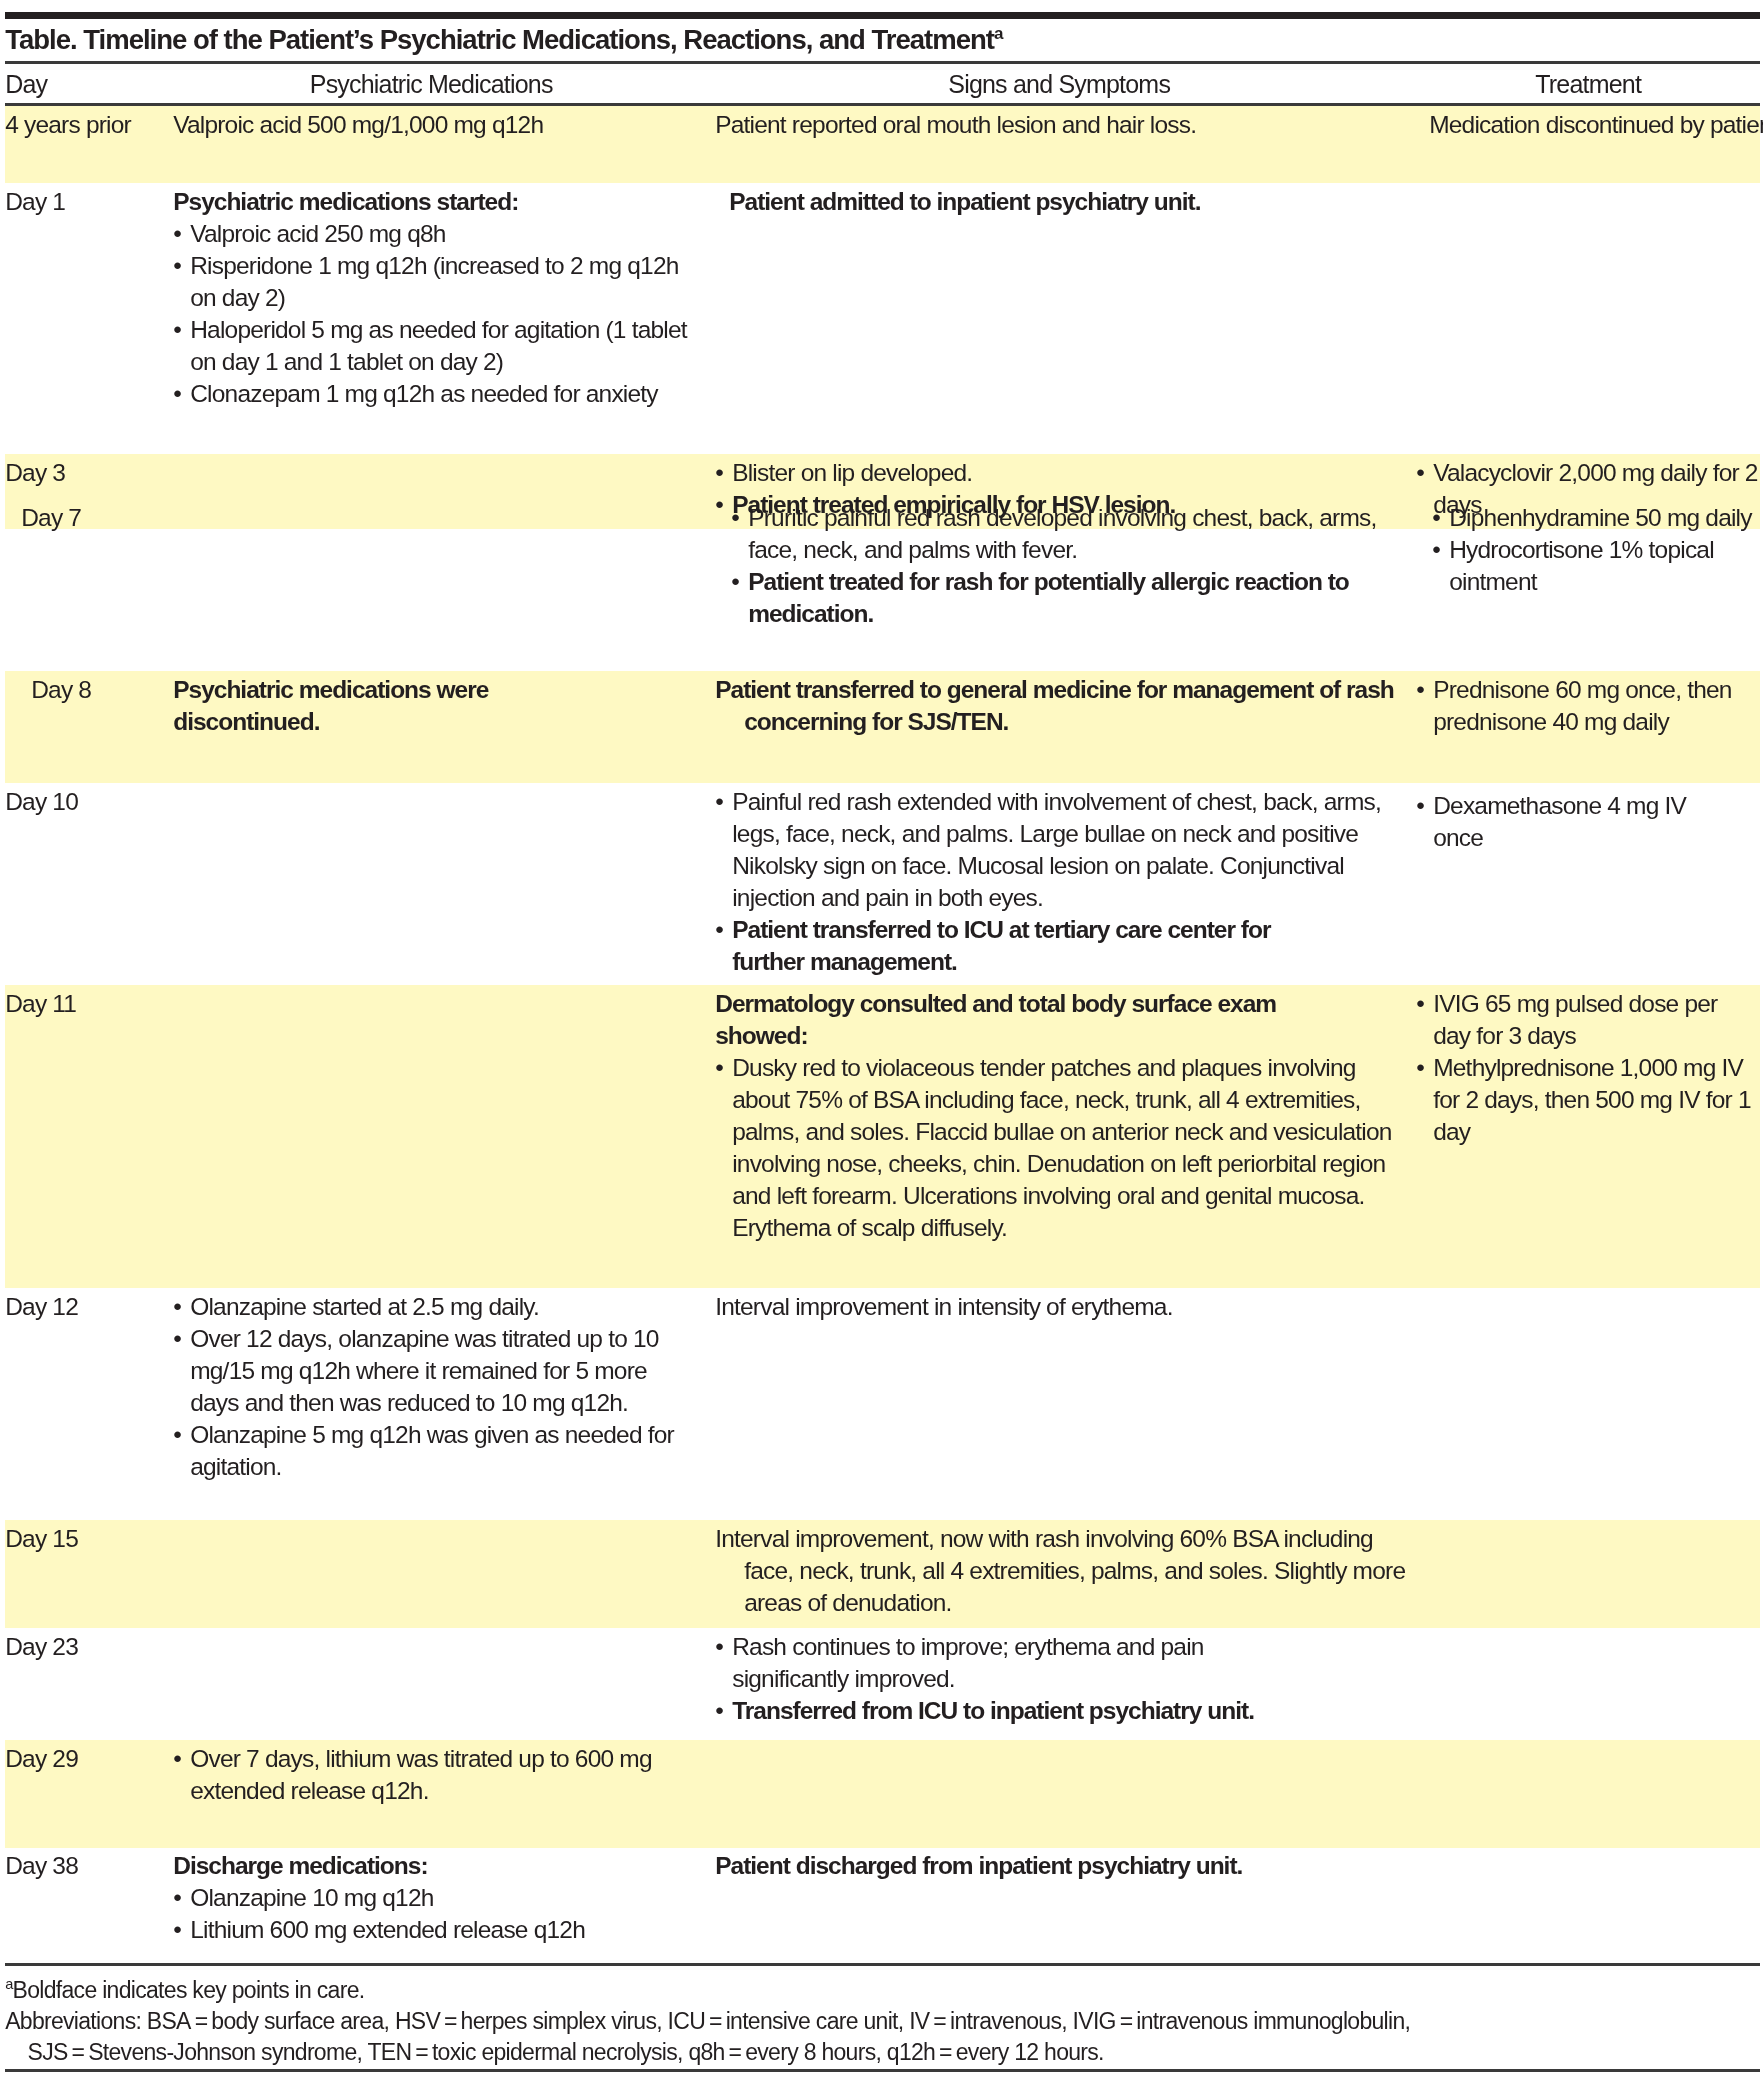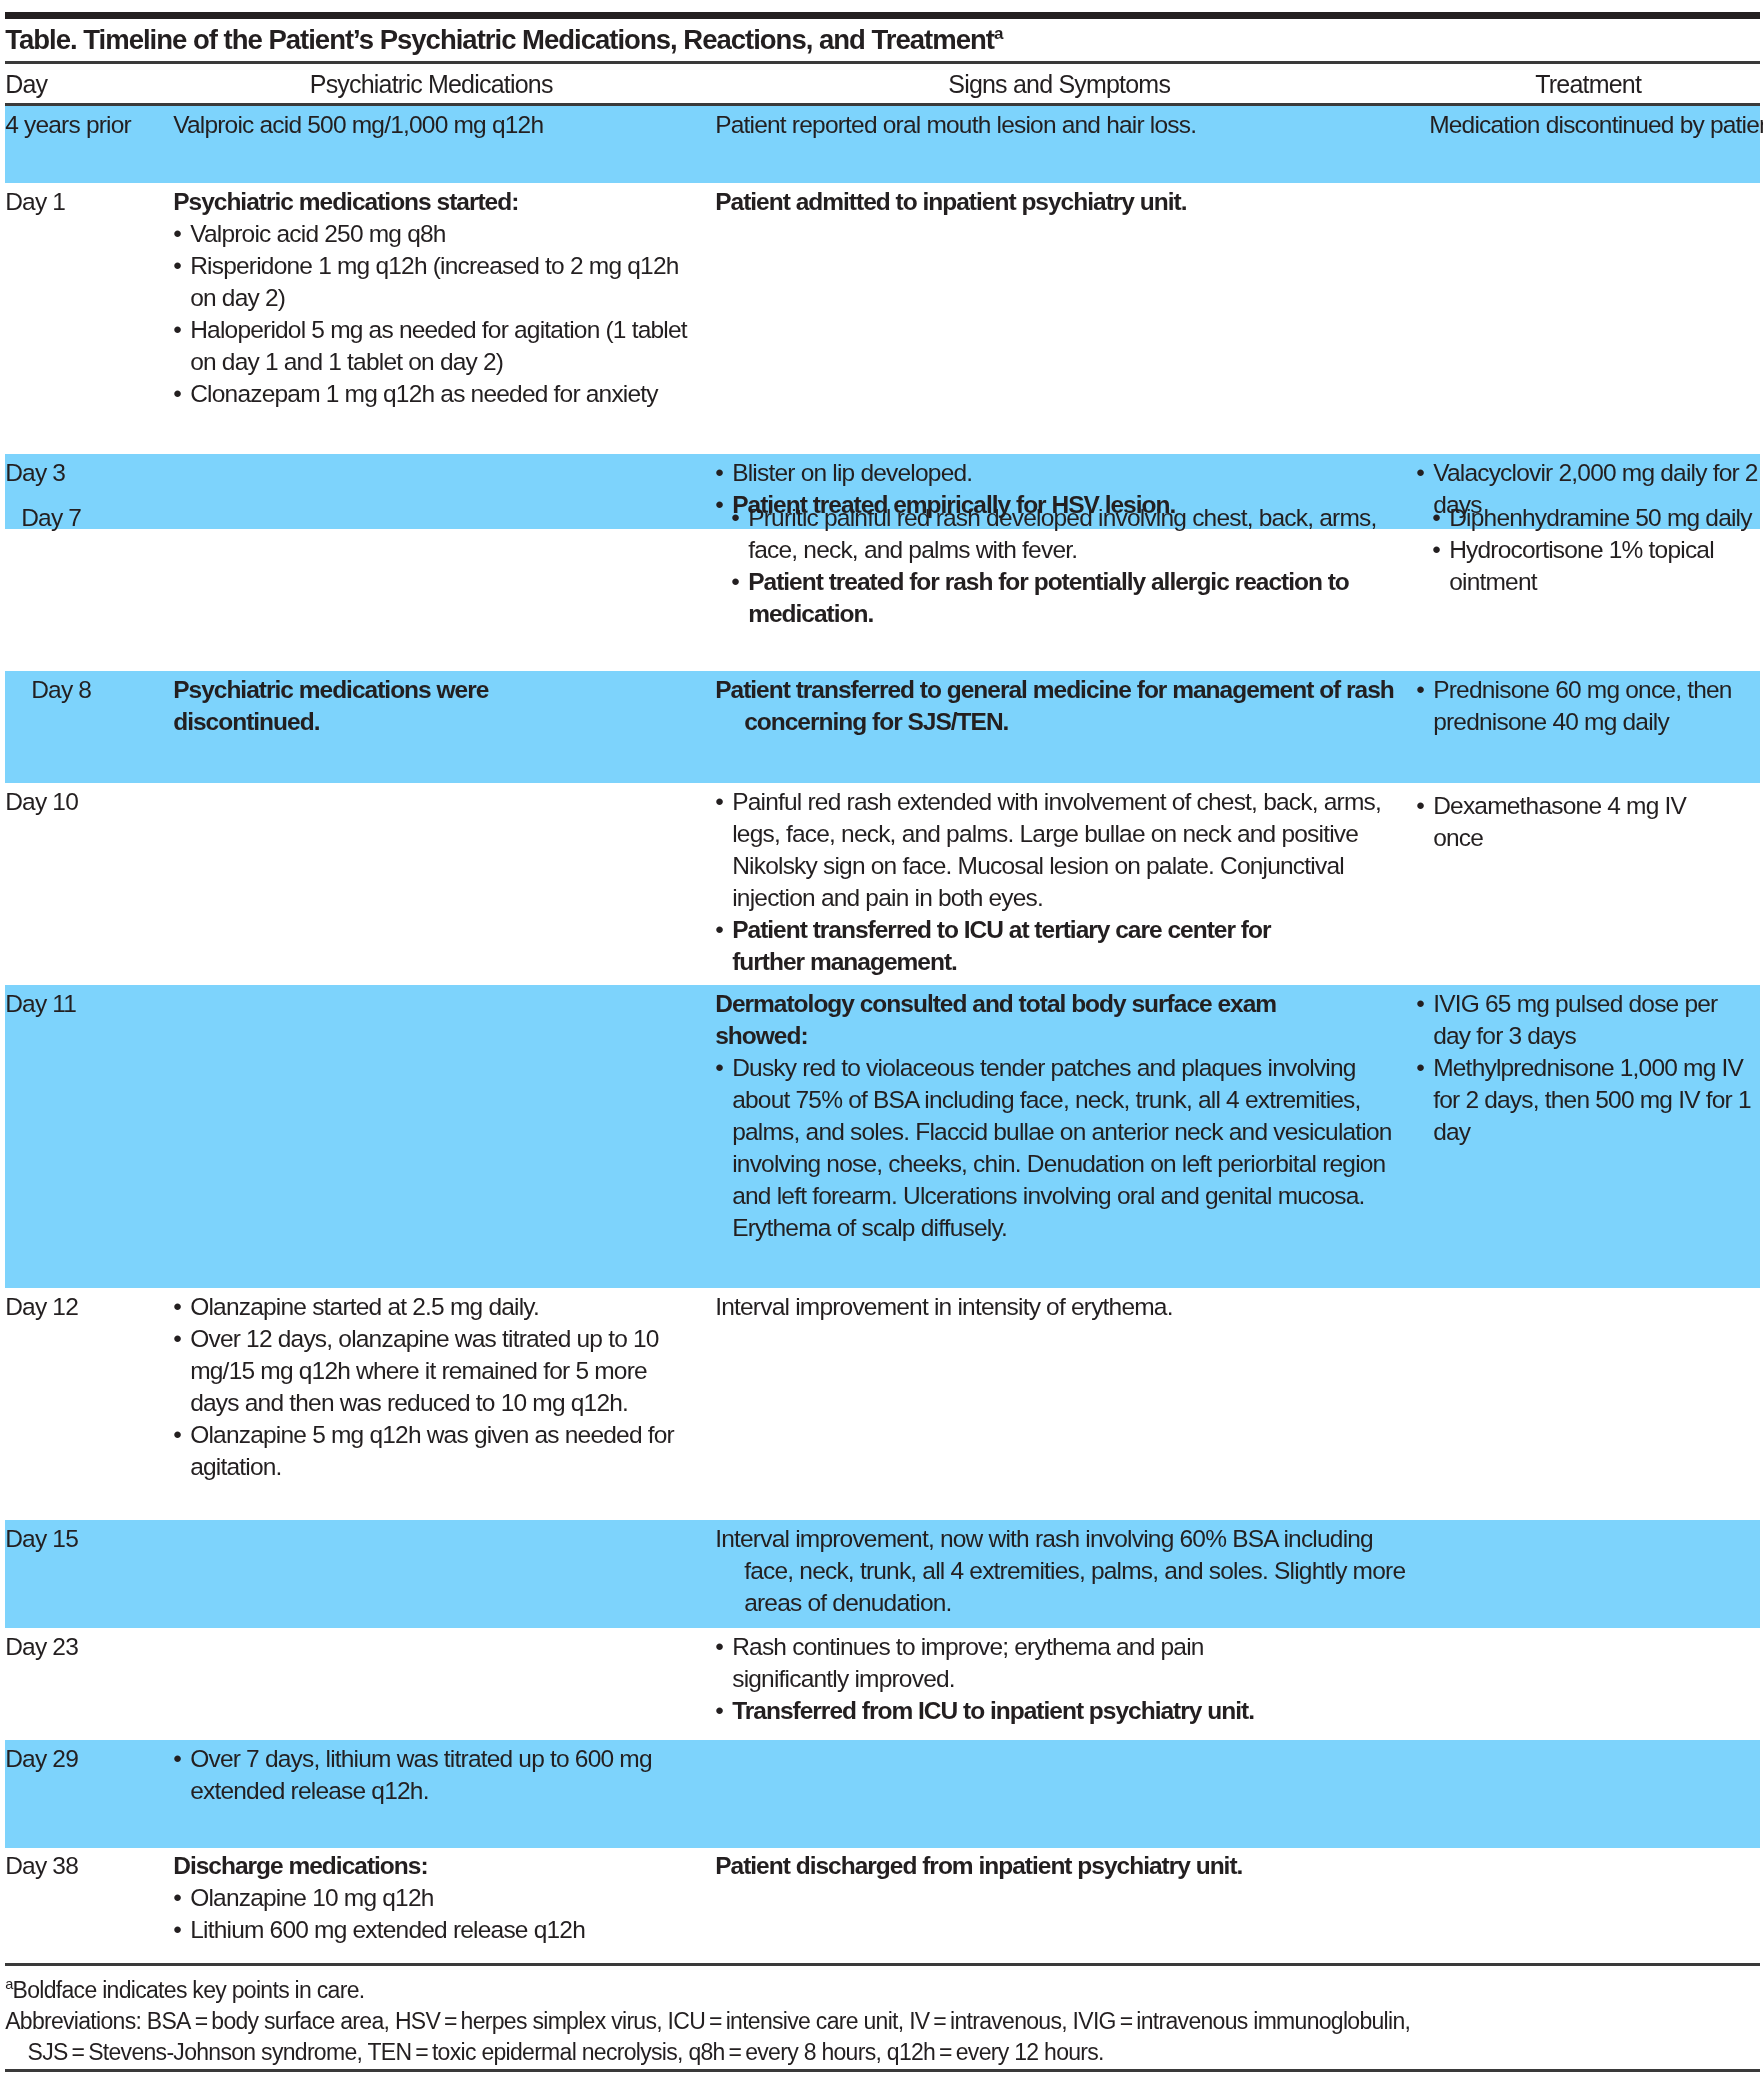--- a/index.html
+++ b/index.html
@@ -6,21 +6,21 @@
   body { width:1764px; height:2082px; position:relative; overflow:hidden;
          font-family:"Liberation Sans", sans-serif; color:#231f20; }
   .page { position:absolute; left:5.2px; top:0; width:1755px; }
   .top-rule { position:absolute; left:0; top:12px; width:1755px; height:6.9px; background:#231f20; }
   .title { position:absolute; left:0; top:20.6px; height:38px; font-size:27.5px; font-weight:bold;
            letter-spacing:-1px; white-space:nowrap; line-height:38px; }
   .title sup { font-size:17px; vertical-align:super; line-height:0; }
   .hrule { position:absolute; left:0; width:1755px; height:2.6px; background:#3a3a3a; }
   .hdr { position:absolute; top:67px; height:34px; line-height:34px; font-size:25px; letter-spacing:-0.8px; white-space:nowrap; }
   .row { position:absolute; left:0; width:1755px; }
-  .row.shade { background:#7dd3fc; }
+  .row.shade { background:#fef9c3; }
   .cell { position:absolute; top:0; font-size:24.5px; line-height:32px; letter-spacing:-0.8px; }
   .c-day { left:0; width:163px; white-space:nowrap; }
   .c-med { left:168px; width:516px; }
   .c-sym { left:710px; width:688px; }
   .c-trt { left:1411px; width:344px; }
   .b { font-weight:bold; letter-spacing:-1px; }
   .li { position:relative; padding-left:17px; }
   .li::before { content:"\2022"; position:absolute; left:0; top:0; font-weight:normal; }
   .hang { padding-left:29px; text-indent:-29px; }
   .foot { position:absolute; left:0; font-size:23px; line-height:31px; letter-spacing:-0.7px; white-space:nowrap;text-align:right; }
@@ -55,21 +55,21 @@
 
   <div class="row" style="top:183px;height:271px;">
     <div class="cell c-day" style="top:3.4px;">Day 1</div>
     <div class="cell c-med" style="top:3.4px;">
       <div class="b">Psychiatric medications started:</div>
       <div class="li">Valproic acid 250 mg q8h</div>
       <div class="li">Risperidone 1 mg q12h (increased to 2 mg q12h on day 2)</div>
       <div class="li">Haloperidol 5 mg as needed for agitation (1 tablet on day 1 and 1 tablet on day 2)</div>
       <div class="li">Clonazepam 1 mg q12h as needed for anxiety</div>
     </div>
-    <div class="cell c-sym b" style="top:3.4px;">Patient admitted to inpatient psychiatry unit.</div>
+    <div class="cell c-sym b" style="top:3.4px;margin-left:14px;">Patient admitted to inpatient psychiatry unit.</div>
   </div>
 
   <div class="row shade" style="top:454px;height:75px;">
     <div class="cell c-day" style="top:3.4px;">Day 3</div>
     <div class="cell c-sym" style="top:3.4px;">
       <div class="li">Blister on lip developed.</div>
       <div class="li b">Patient treated empirically for HSV lesion.</div>
     </div>
     <div class="cell c-trt" style="top:3.4px;">
       <div class="li">Valacyclovir 2,000 mg daily for 2 days</div>

